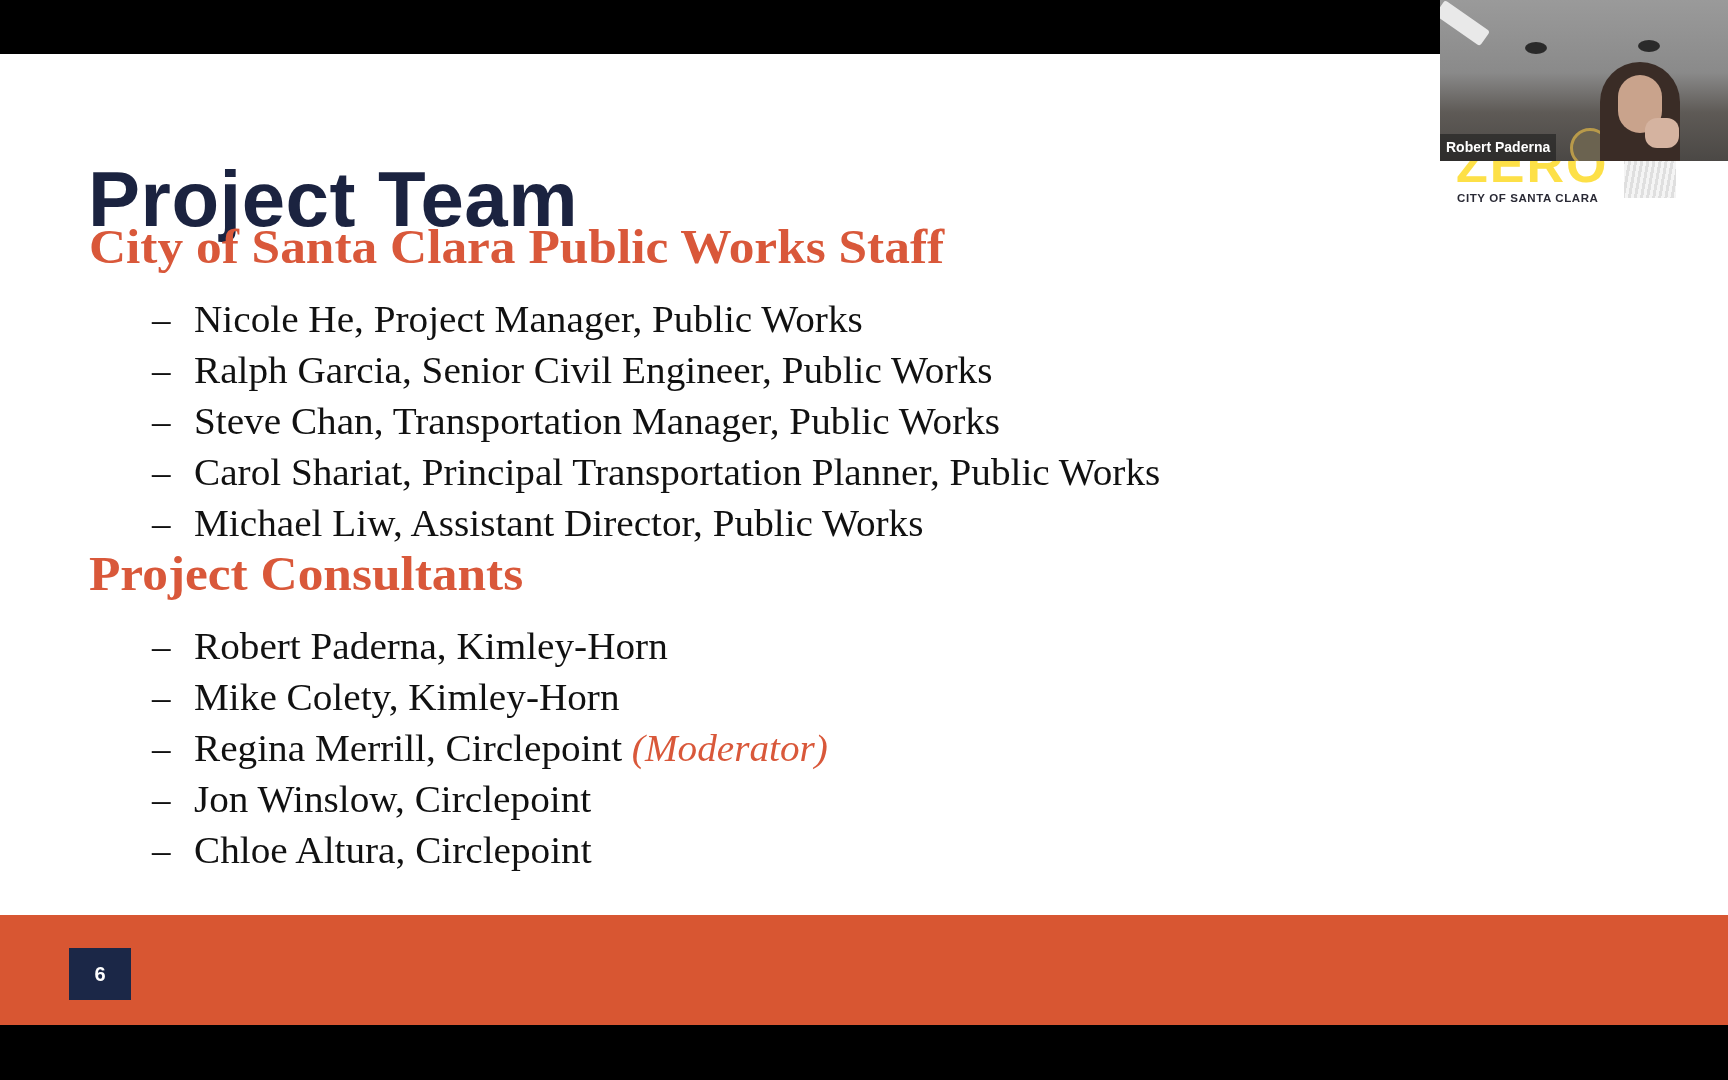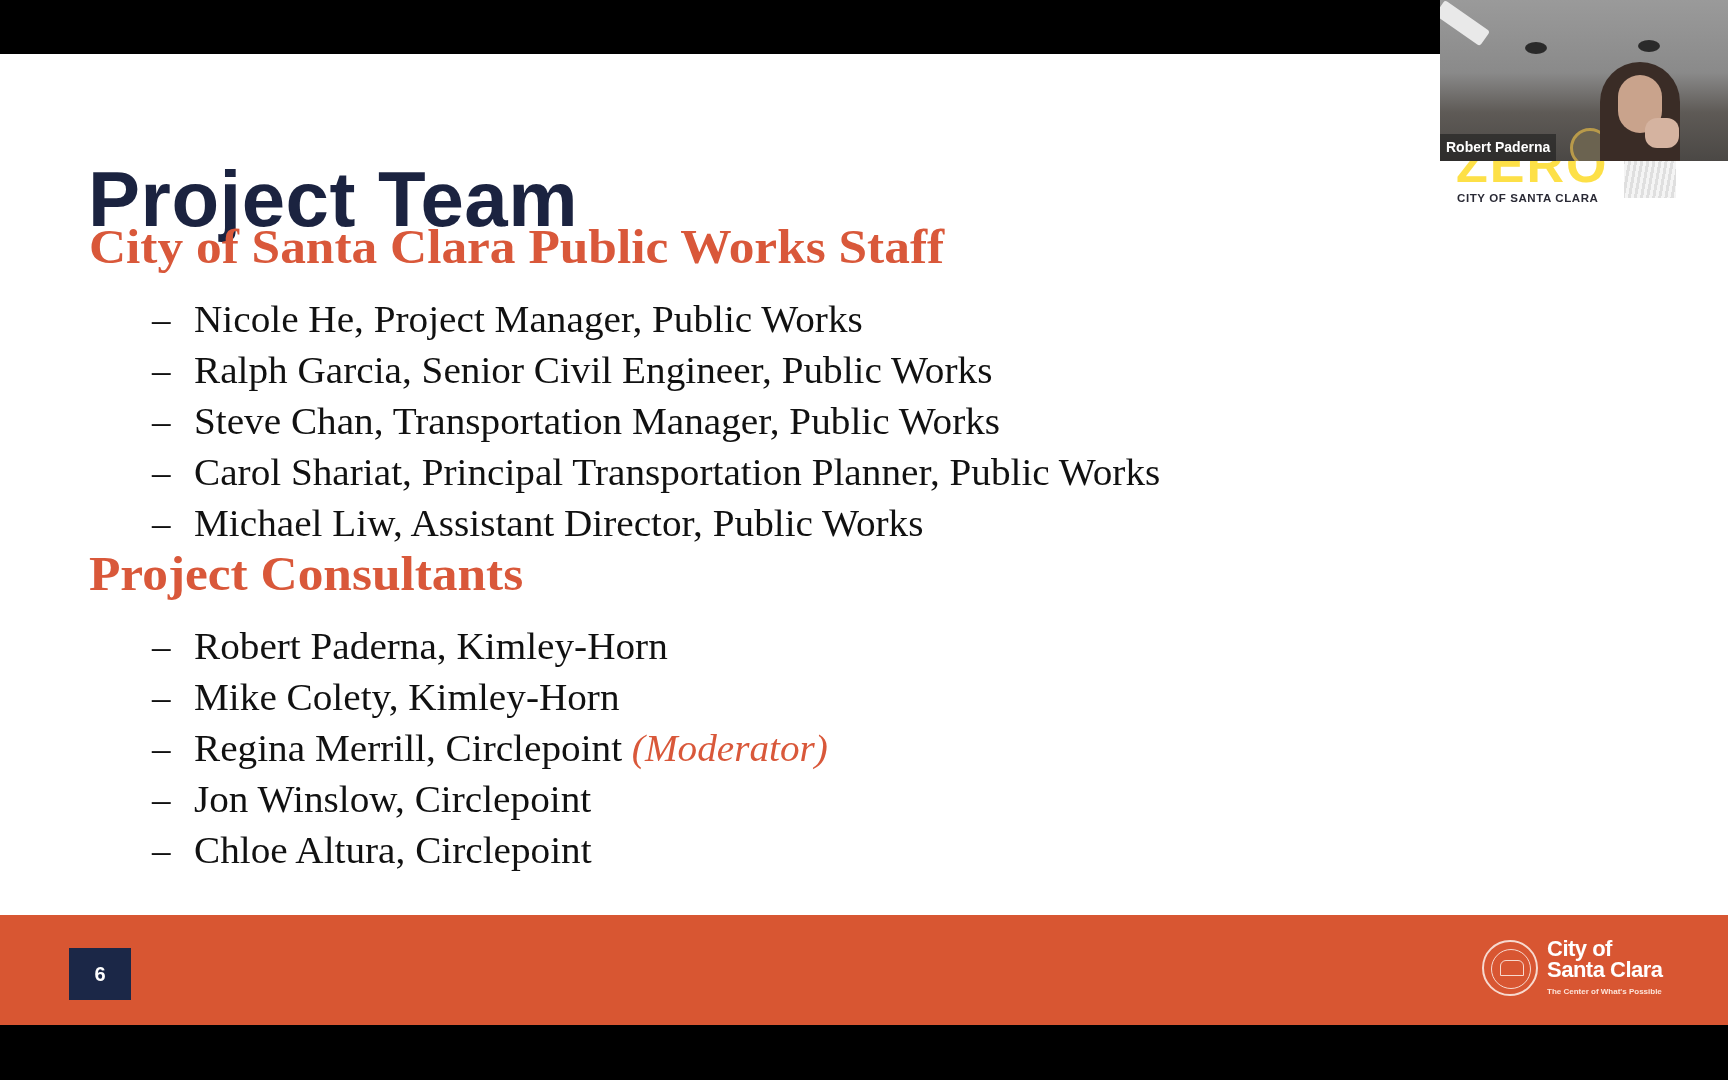--- a/index.html
+++ b/index.html
@@ -126,30 +126,20 @@
 </div>
 
 <div class="zero-logo">
   <div class="zero-text">ZERO</div>
   <div class="zero-hatch"></div>
   <div class="zero-sub">CITY OF SANTA CLARA</div>
 </div>
 
 <div class="footer">
   <div class="page-num">6</div>
-  <div class="city-logo">
-    <div class="seal">
-        <div class="seal-bldg"></div>
-      </div>
-    <div class="city-name">
-      <div>City of</div>
-      <div>Santa Clara</div>
-    </div>
-    <div class="tagline">The Center of What's Possible</div>
-  </div>
 </div>
 
 <div class="bottombar"></div>
 
 <div class="video-tile">
   <div class="vt-fixture"></div>
   <div class="vt-light" style="left:85px;top:42px"></div>
   <div class="vt-light" style="left:198px;top:40px"></div>
   <div class="vt-emblem"></div>
   <div class="vt-person-hair"></div>

